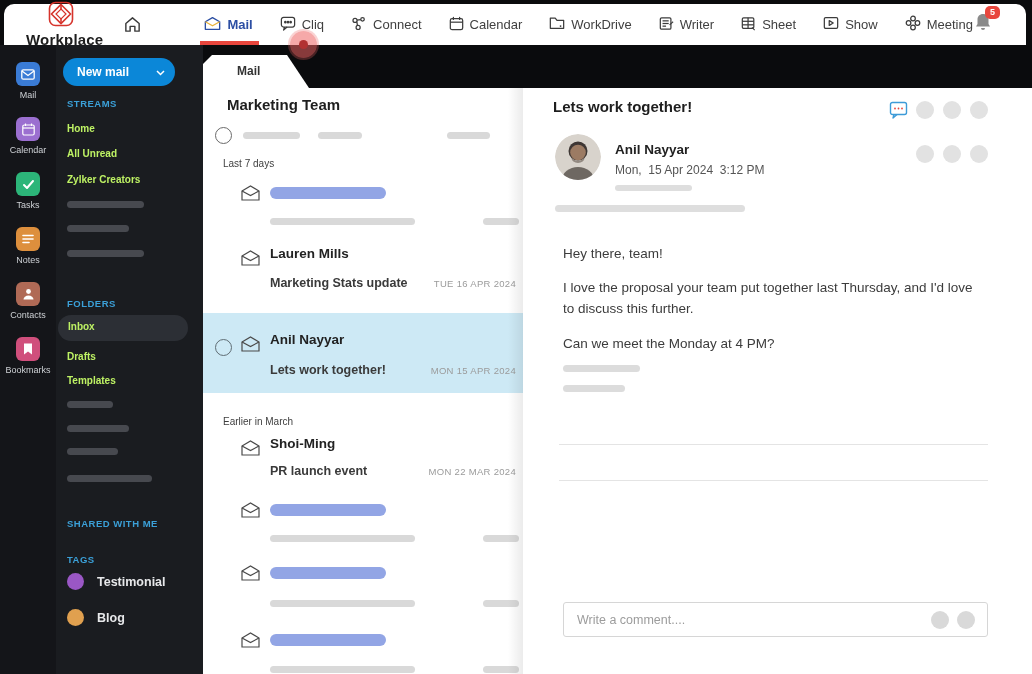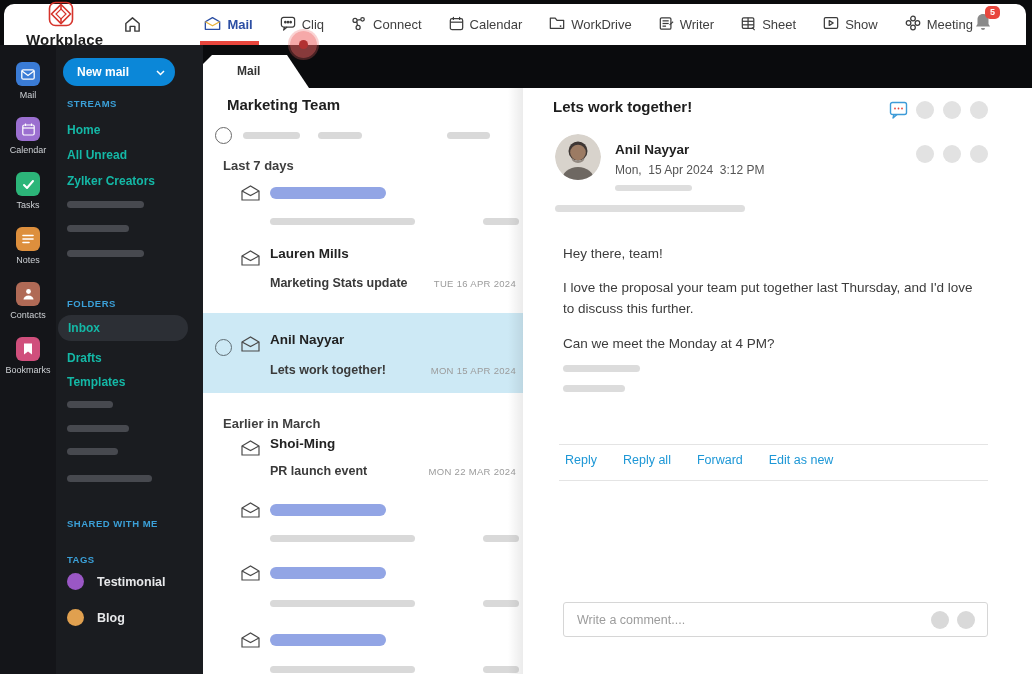--- a/index.html
+++ b/index.html
@@ -36,21 +36,21 @@
   .ric-mail{background:#3a7bd5;} .ric-cal{background:#9b6fd0;} .ric-tasks{background:#2cb579;}
   .ric-notes{background:#dd8f3d;} .ric-contacts{background:#b06a56;} .ric-book{background:#d04f7c;}
 
   
   .sidebar { position:absolute; left:56px; top:45px; width:147px; bottom:0; background:#1a1c20; }
   .newmail { position:absolute; left:7px; top:13px; width:112px; height:28px; background:#0b87d8; border-radius:14px;
              display:flex; align-items:center; cursor:pointer; }
   .newmail-label { color:#fff; font-size:12px; font-weight:bold; margin-left:14px; }
   .newmail-chev { color:#fff; font-size:10px; margin-left:auto; margin-right:10px; }
   .sec-label { position:absolute; left:11px; font-size:9.5px; font-weight:bold; letter-spacing:.5px; color:#3ba0d8; }
-  .side-item { position:absolute; left:11px; font-size:12px; font-weight:bold; color:#14b8a6; cursor:pointer; }
+  .side-item { position:absolute; left:11px; font-size:10px; font-weight:bold; color:#bef264; cursor:pointer; }
   .side-skel { position:absolute; left:11px; height:7px; border-radius:4px; background:#47494f; }
   .inbox-pill { position:absolute; left:2px; top:270px; width:130px; height:26px; background:#2c2f35; border-radius:14px; cursor:pointer; }
   .inbox-pill .side-item { position:static; display:block; margin:6px 0 0 10px; }
   .tag-row { position:absolute; left:11px; display:flex; align-items:center; gap:13px; cursor:pointer; }
   .tag-dot { width:17px; height:17px; border-radius:50%; }
   .tag-label { font-size:12.5px; font-weight:bold; color:#e7e8ea; }
 
   
   .tab { position:absolute; left:203px; top:55px; width:106px; height:33px; background:#fff;
          clip-path:polygon(0 100%, 0 9px, 9px 0, calc(100% - 22px) 0, 100% 100%); z-index:2; cursor:pointer; }
@@ -58,21 +58,21 @@
   .panel { position:absolute; left:203px; top:88px; width:874px; bottom:0; background:#fff; border-radius:0 10px 0 0; }
 
   
   .listpane { position:absolute; left:0; top:0; width:320px; bottom:0; }
   .listpane::after { content:""; position:absolute; right:0; top:0; bottom:0; width:15px;
                      background:linear-gradient(to right, rgba(0,0,0,0), rgba(0,0,0,.08)); pointer-events:none; }
   .list-title { position:absolute; left:24px; top:8px; font-size:15px; font-weight:bold; color:#1e1e1e; }
   .chk { position:absolute; width:17px; height:17px; border:1.5px solid #6a6a6a; border-radius:50%; background:transparent; cursor:pointer; }
   .skel { position:absolute; border-radius:4px; background:#d9d9d9; }
   .skel-blue { position:absolute; height:12px; border-radius:6px; background:#92a5e5; }
-  .group-label { position:absolute; left:20px; font-size:13px; font-weight:bold; color:#3e3e3e; }
+  .group-label { position:absolute; left:20px; font-size:10px; font-weight:normal; color:#3e3e3e; }
   .env { position:absolute; width:19px; height:16px; }
   .sender { position:absolute; left:67px; font-size:13.5px; font-weight:bold; color:#222; }
   .subj { position:absolute; left:67px; font-size:12.5px; font-weight:bold; color:#3a3a3a; }
   .ldate { position:absolute; right:7px; font-size:9.5px; color:#9b9b9b; letter-spacing:.3px; }
   .sel-row { position:absolute; left:0; right:0; top:225px; height:80px; background:#cde9f5; }
 
   
   .reader { position:absolute; left:320px; top:0; width:489px; bottom:0; }
   .rd-subject { position:absolute; left:30px; top:10px; font-size:15px; font-weight:bold; color:#1e1e1e; }
   .circle { position:absolute; width:18px; height:18px; border-radius:50%; background:#e2e2e2; cursor:pointer; }
@@ -450,26 +450,20 @@
     <div class="skel" style="left:32px; top:117px; width:190px; height:7px; background:#dedede;"></div>
 
     <div class="rd-p" style="top:156px;">Hey there, team!</div>
     <div class="rd-p" style="top:190px; width:412px;">I love the proposal your team put together last Thursday, and I'd love to discuss this further.</div>
     <div class="rd-p" style="top:246px;">Can we meet the Monday at 4 PM?</div>
 
     <div class="skel" style="left:40px; top:277px; width:77px; height:7px; background:#dcdcdc;"></div>
     <div class="skel" style="left:40px; top:297px; width:62px; height:7px; background:#dcdcdc;"></div>
 
     <div class="hr" style="top:356px;"></div>
-    <div class="actions">
-      <span class="action-link">Reply</span>
-      <span class="action-link">Reply all</span>
-      <span class="action-link">Forward</span>
-      <span class="action-link">Edit as new</span>
-    </div>
     <div class="hr" style="top:392px;"></div>
 
     <div class="comment-box">
       <input class="comment-input" type="text" placeholder="Write a comment...." style="">
       <div class="circle" style="right:38px; left:auto; top:8px; background:#d9d9d9;"></div>
       <div class="circle" style="right:12px; left:auto; top:8px; background:#d9d9d9;"></div>
     </div>
   </div>
 </div>
 

